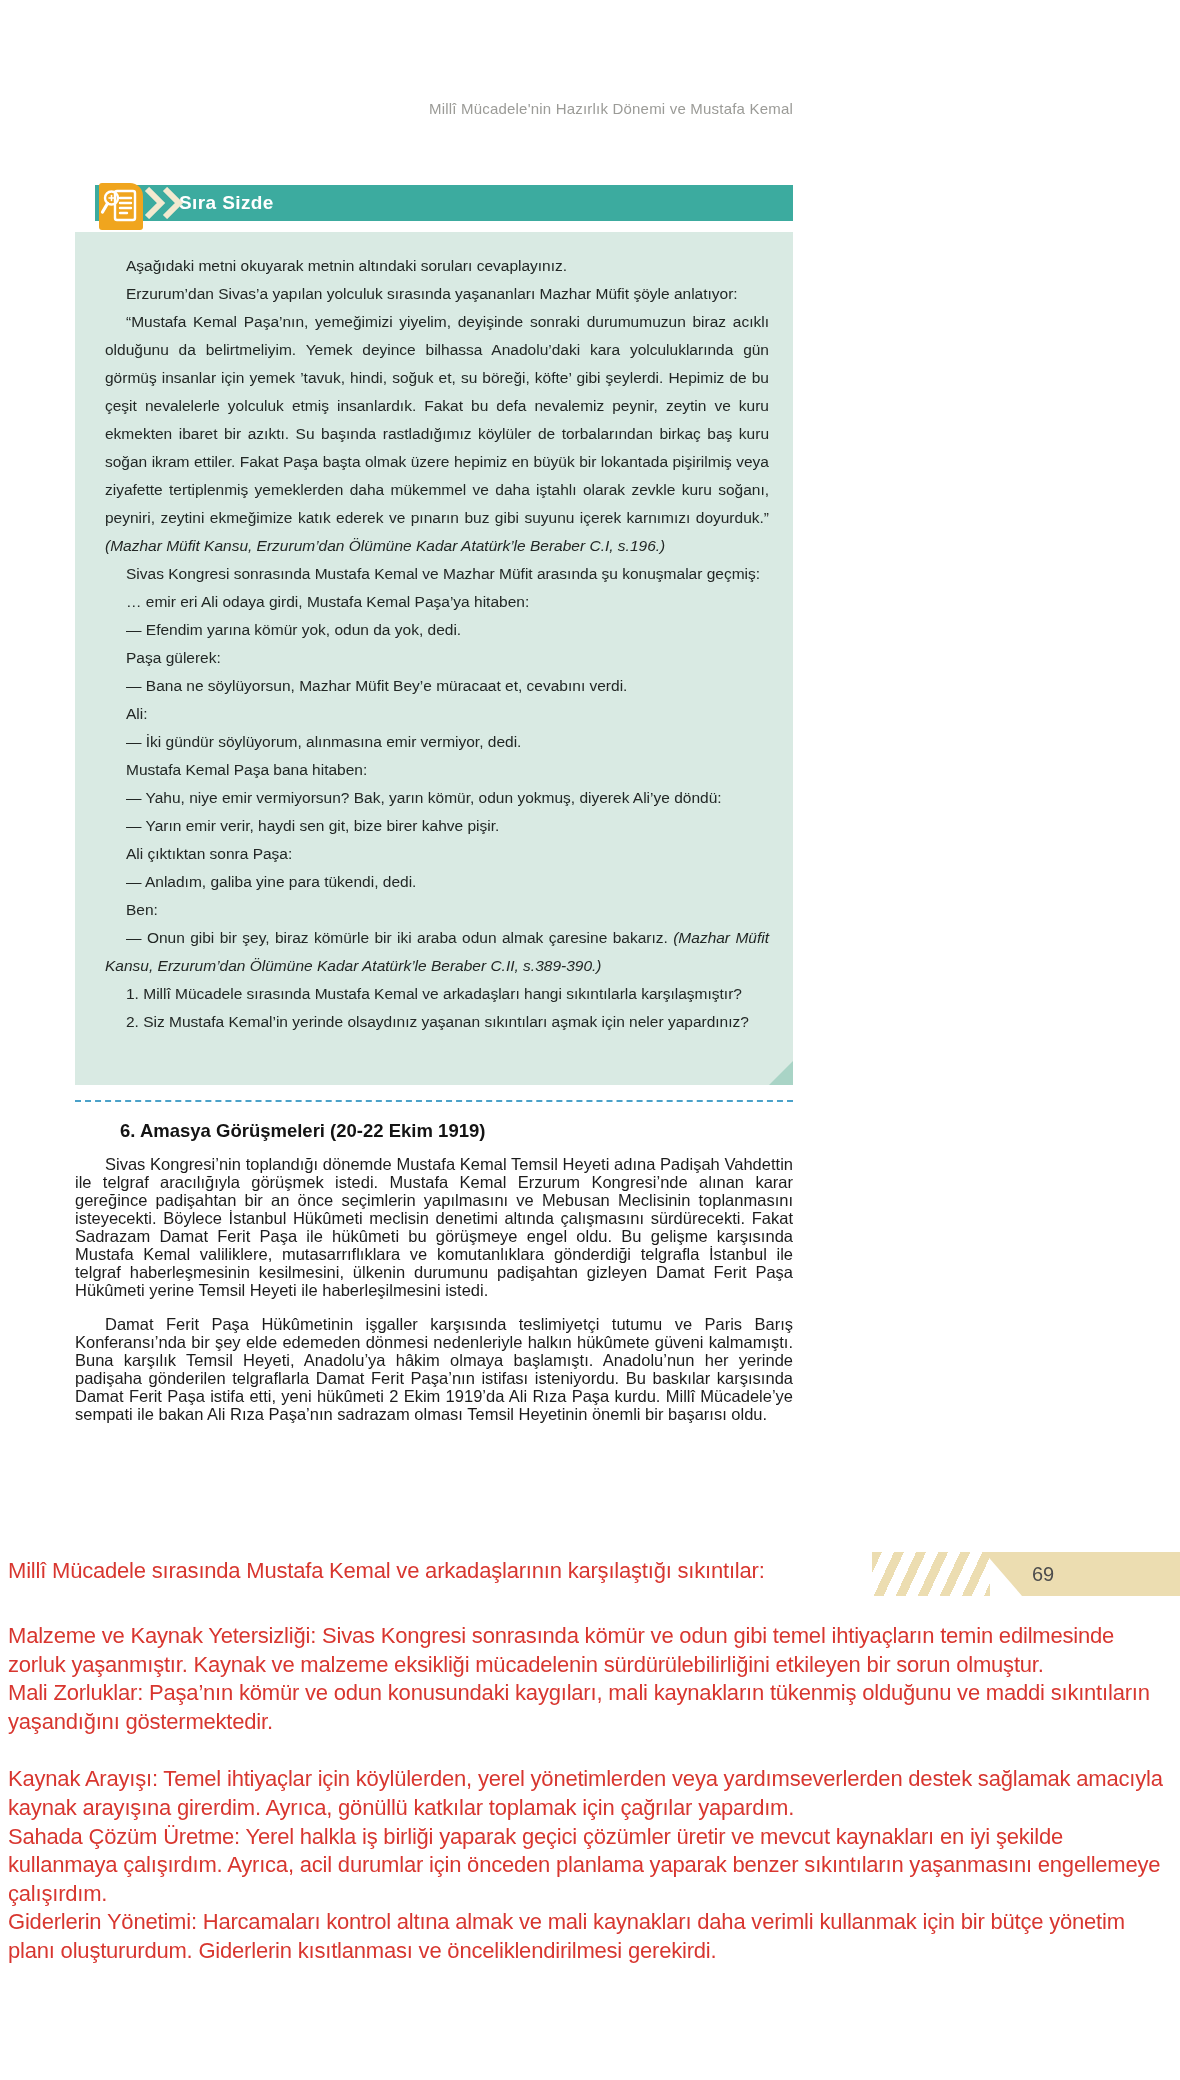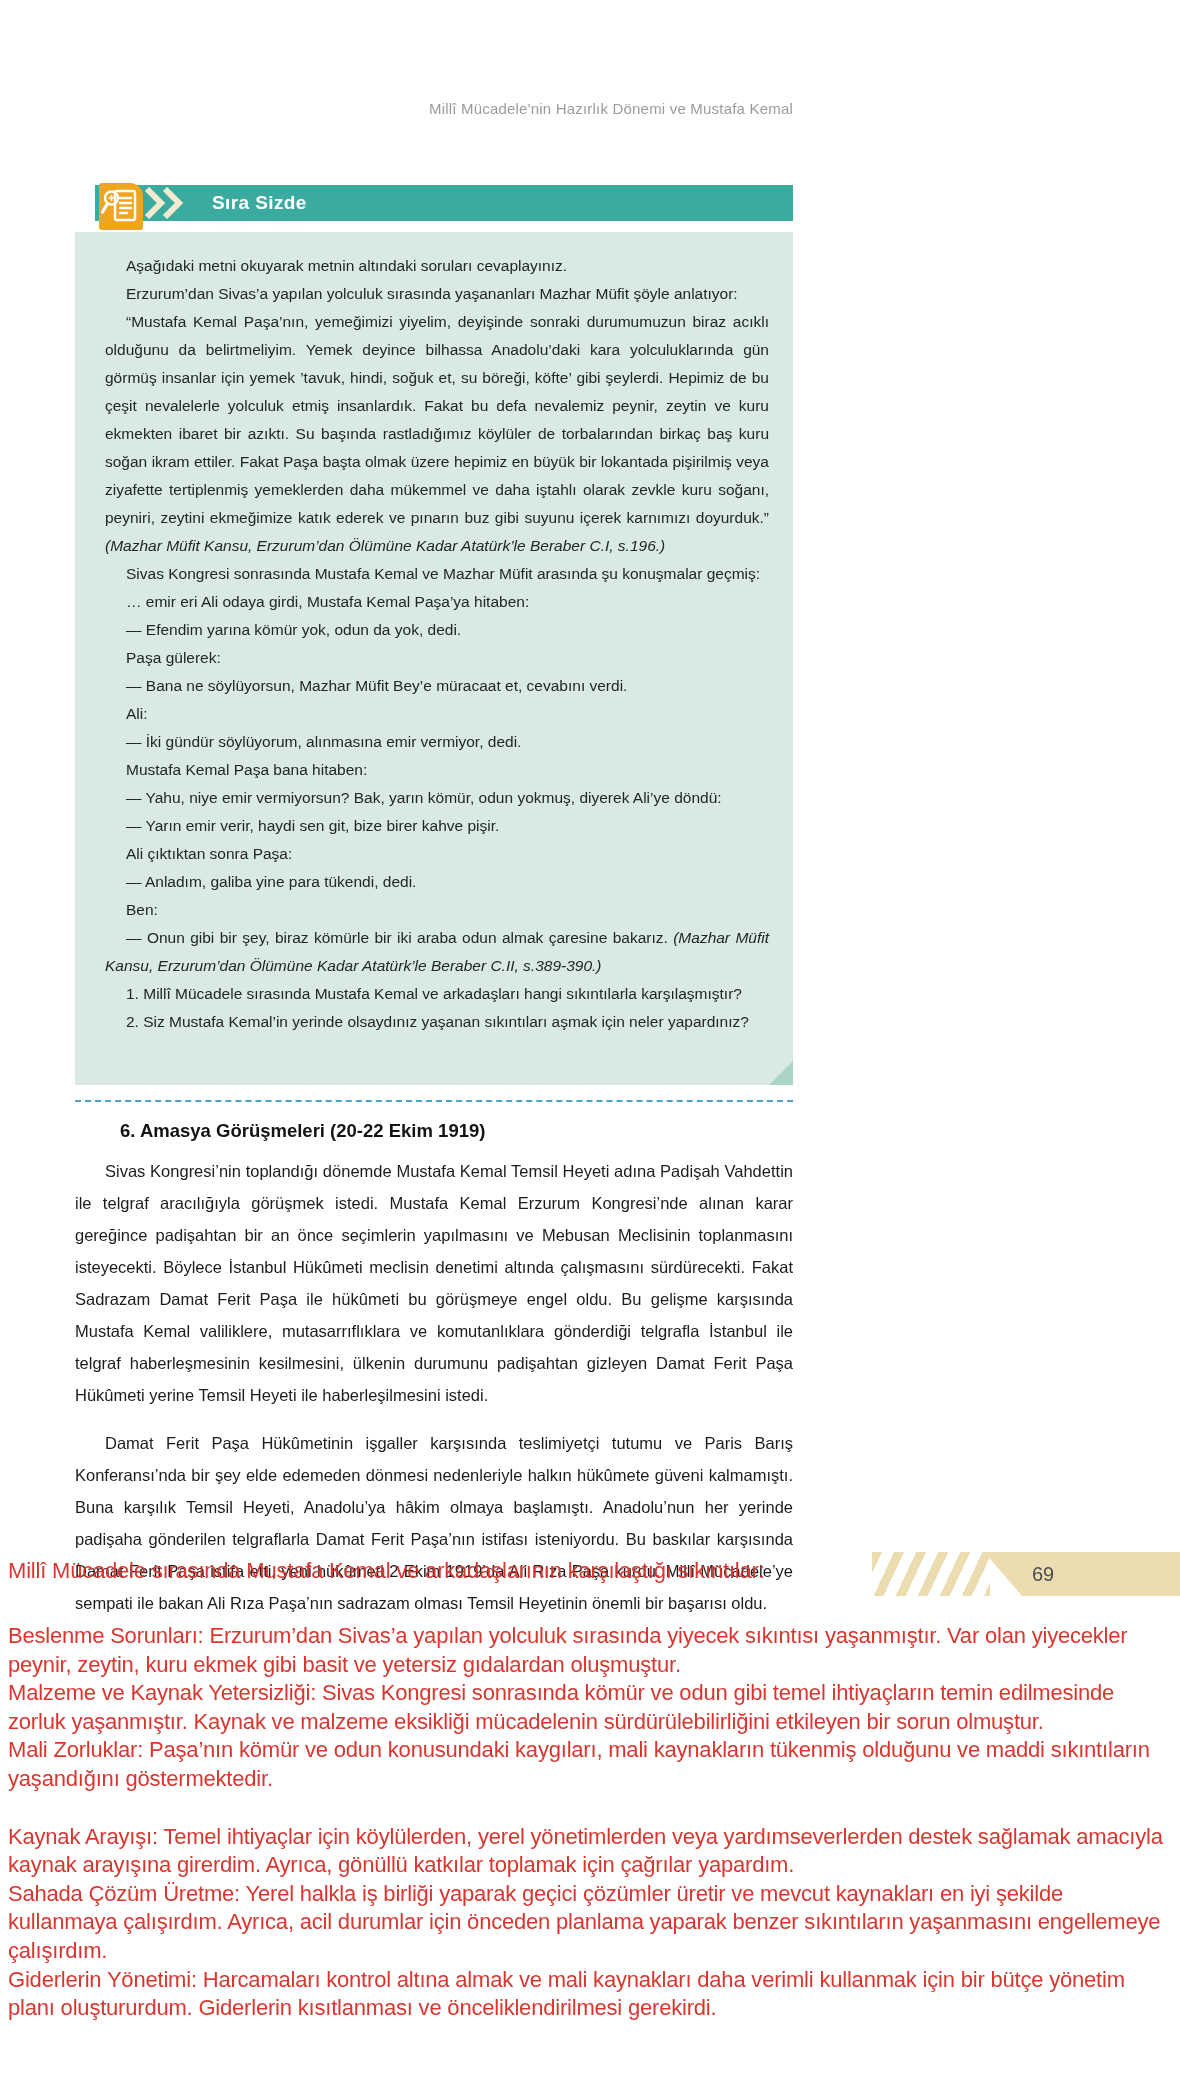--- a/index.html
+++ b/index.html
@@ -11,21 +11,21 @@
   .header{
     position:absolute;top:100px;left:300px;width:493px;
     text-align:right;font-size:15px;color:#9b9b97;letter-spacing:.2px;
   }
   
   .banner{
     position:absolute;top:185px;left:95px;width:698px;height:36px;
     background:#3cab9f;
   }
   .banner-label{
-    display:block;padding-left:117px;line-height:36px;
+    display:block;padding-left:84px;line-height:36px;
     color:#ffffff;font-weight:bold;font-size:19px;letter-spacing:.4px;
   }
   .banner-icon{
     position:absolute;top:183px;left:99px;width:44px;height:47px;
     background:#f0a51e;border-radius:3px 13px 3px 3px;z-index:3;
   }
   .banner-icon svg{position:absolute;left:0;top:0;}
   .chevrons{position:absolute;top:187px;left:143px;z-index:2;}
   
   .box{
@@ -46,21 +46,21 @@
   .dashes{
     position:absolute;top:1100px;left:75px;width:718px;height:0;
     border-top:2px dashed #4aa1c9;
   }
   .heading{
     position:absolute;top:1120px;left:120px;margin:0;
     font-size:18.5px;font-weight:bold;color:#141414;
   }
   .bodytext{
     position:absolute;top:1155px;left:75px;width:718px;
-    font-size:16.5px;line-height:32px;color:#1c1c1c;
+    font-size:16.5px;line-height:18px;color:#1c1c1c;
   }
   .bodytext p{margin:0 0 16px 0;text-indent:30px;}
   
   .pagebar{position:absolute;top:1552px;left:872px;width:308px;height:44px;}
   .stripes{
     position:absolute;left:0;top:0;width:118px;height:44px;
     background:repeating-linear-gradient(115deg,#ecddb1 0 9px,#ffffff 9px 20px);
   }
   .solid{
     position:absolute;left:112px;right:0;top:0;bottom:0;background:#ecddb1;
@@ -147,21 +147,20 @@
 
   <div class="pagebar">
     <div class="stripes"></div>
     <div class="solid">
       <span>69</span>
     </div>
   </div>
 
   <div class="red head1">Millî Mücadele sırasında Mustafa Kemal ve arkadaşlarının karşılaştığı sıkıntılar:</div>
   <div class="redblock">
-    <p>Beslenme Sorunları: Erzurum’dan Sivas’a yapılan yolculuk sırasında yiyecek sıkıntısı yaşanmıştır. Var olan yiyecekler peynir, zeytin, kuru ekmek gibi basit ve yetersiz gıdalardan oluşmuştur.</p>
     <p>Malzeme ve Kaynak Yetersizliği: Sivas Kongresi sonrasında kömür ve odun gibi temel ihtiyaçların temin edilmesinde zorluk yaşanmıştır. Kaynak ve malzeme eksikliği mücadelenin sürdürülebilirliğini etkileyen bir sorun olmuştur.</p>
     <p>Mali Zorluklar: Paşa’nın kömür ve odun konusundaki kaygıları, mali kaynakların tükenmiş olduğunu ve maddi sıkıntıların yaşandığını göstermektedir.</p>
     <p class="gap">Kaynak Arayışı: Temel ihtiyaçlar için köylülerden, yerel yönetimlerden veya yardımseverlerden destek sağlamak amacıyla kaynak arayışına girerdim. Ayrıca, gönüllü katkılar toplamak için çağrılar yapardım.</p>
     <p>Sahada Çözüm Üretme: Yerel halkla iş birliği yaparak geçici çözümler üretir ve mevcut kaynakları en iyi şekilde kullanmaya çalışırdım. Ayrıca, acil durumlar için önceden planlama yaparak benzer sıkıntıların yaşanmasını engellemeye çalışırdım.</p>
     <p>Giderlerin Yönetimi: Harcamaları kontrol altına almak ve mali kaynakları daha verimli kullanmak için bir bütçe yönetim planı oluştururdum. Giderlerin kısıtlanması ve önceliklendirilmesi gerekirdi.</p>
   </div>
 
 </div>
 
 </body></html>

